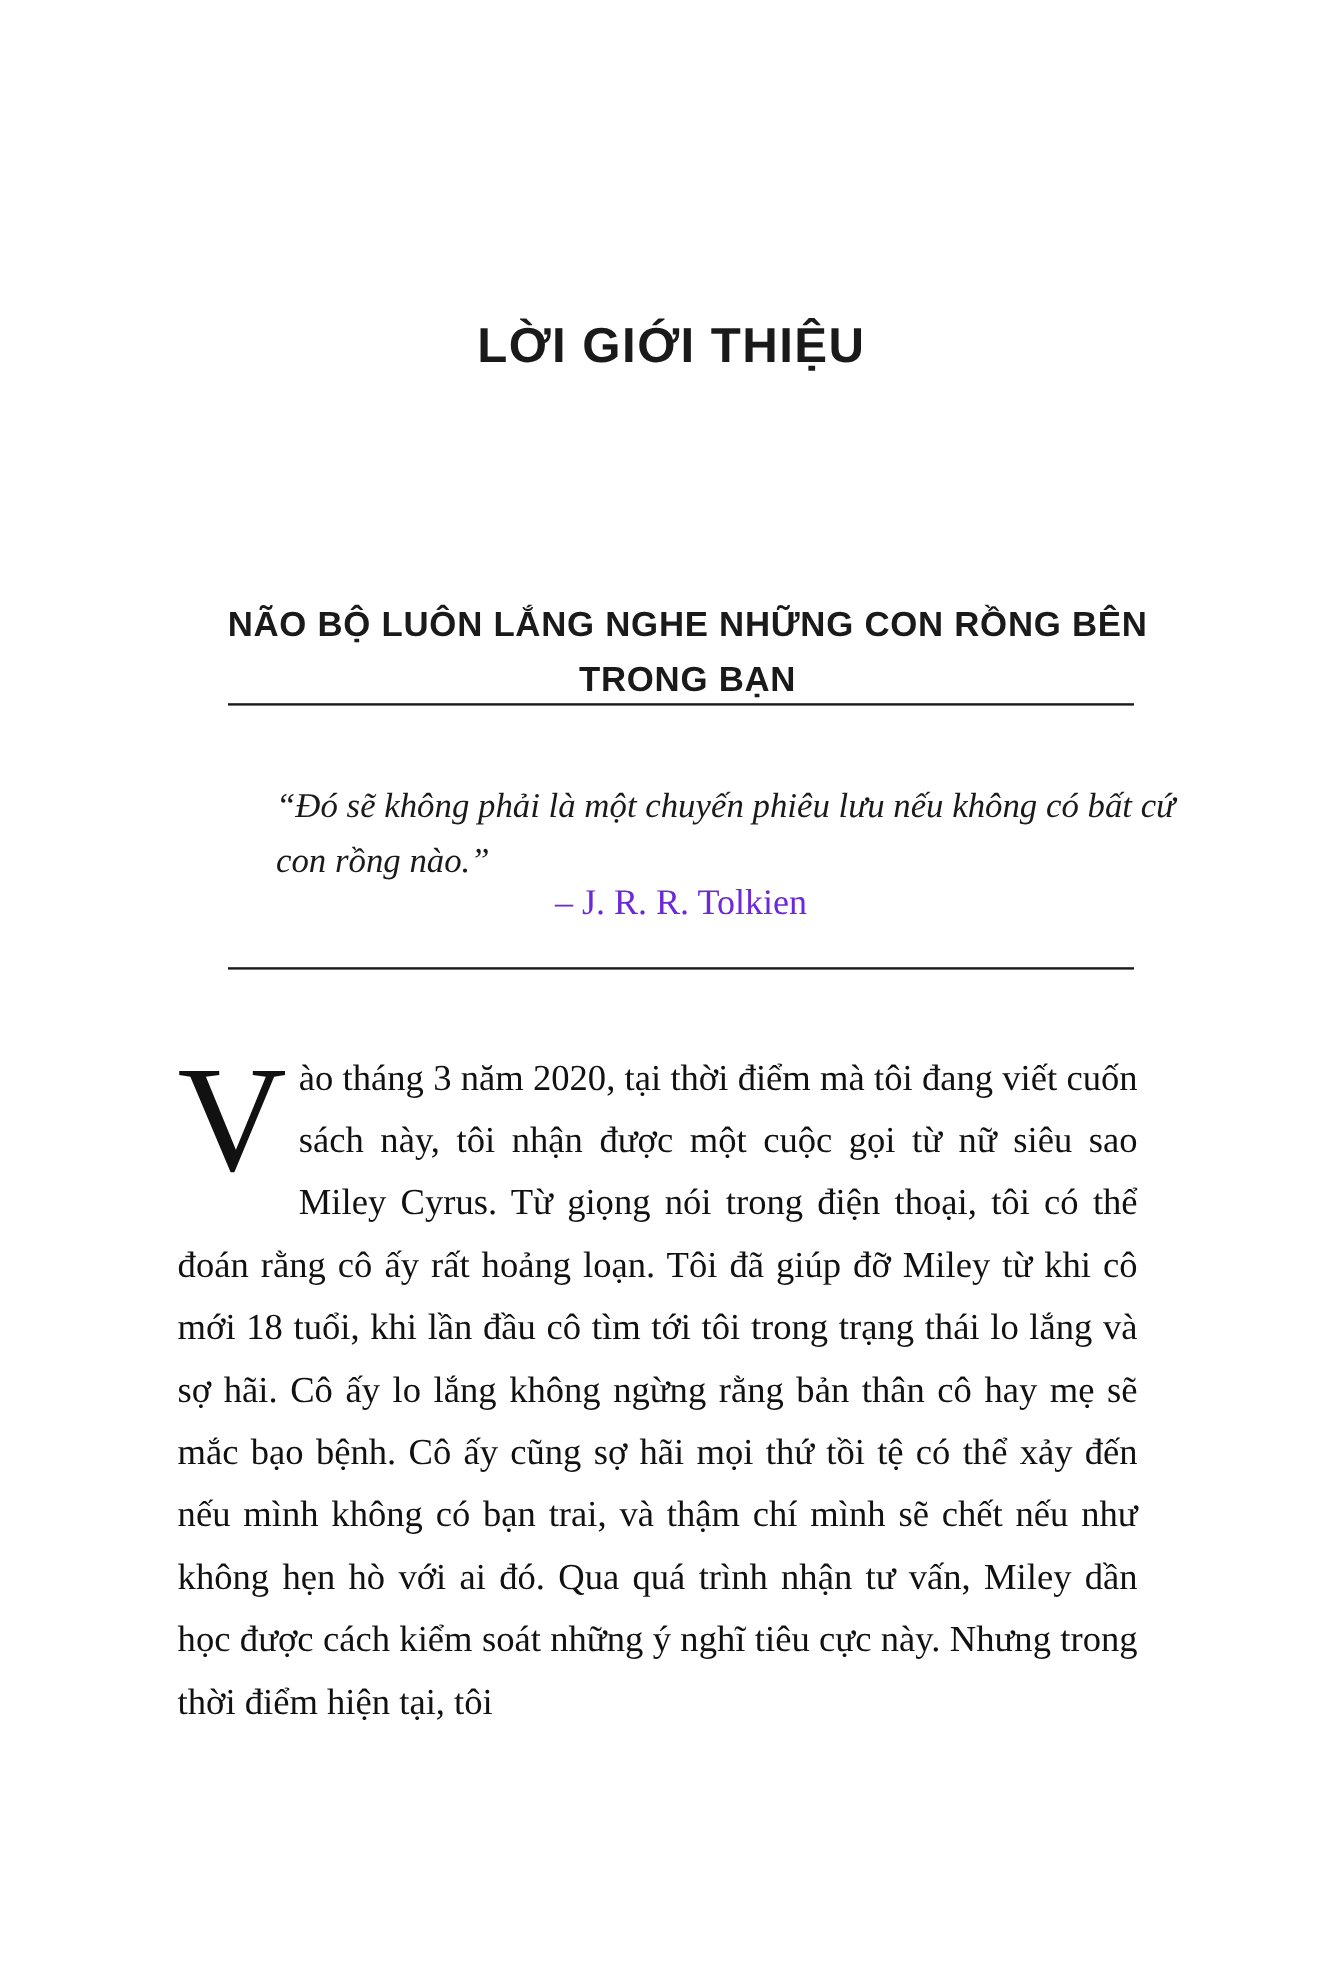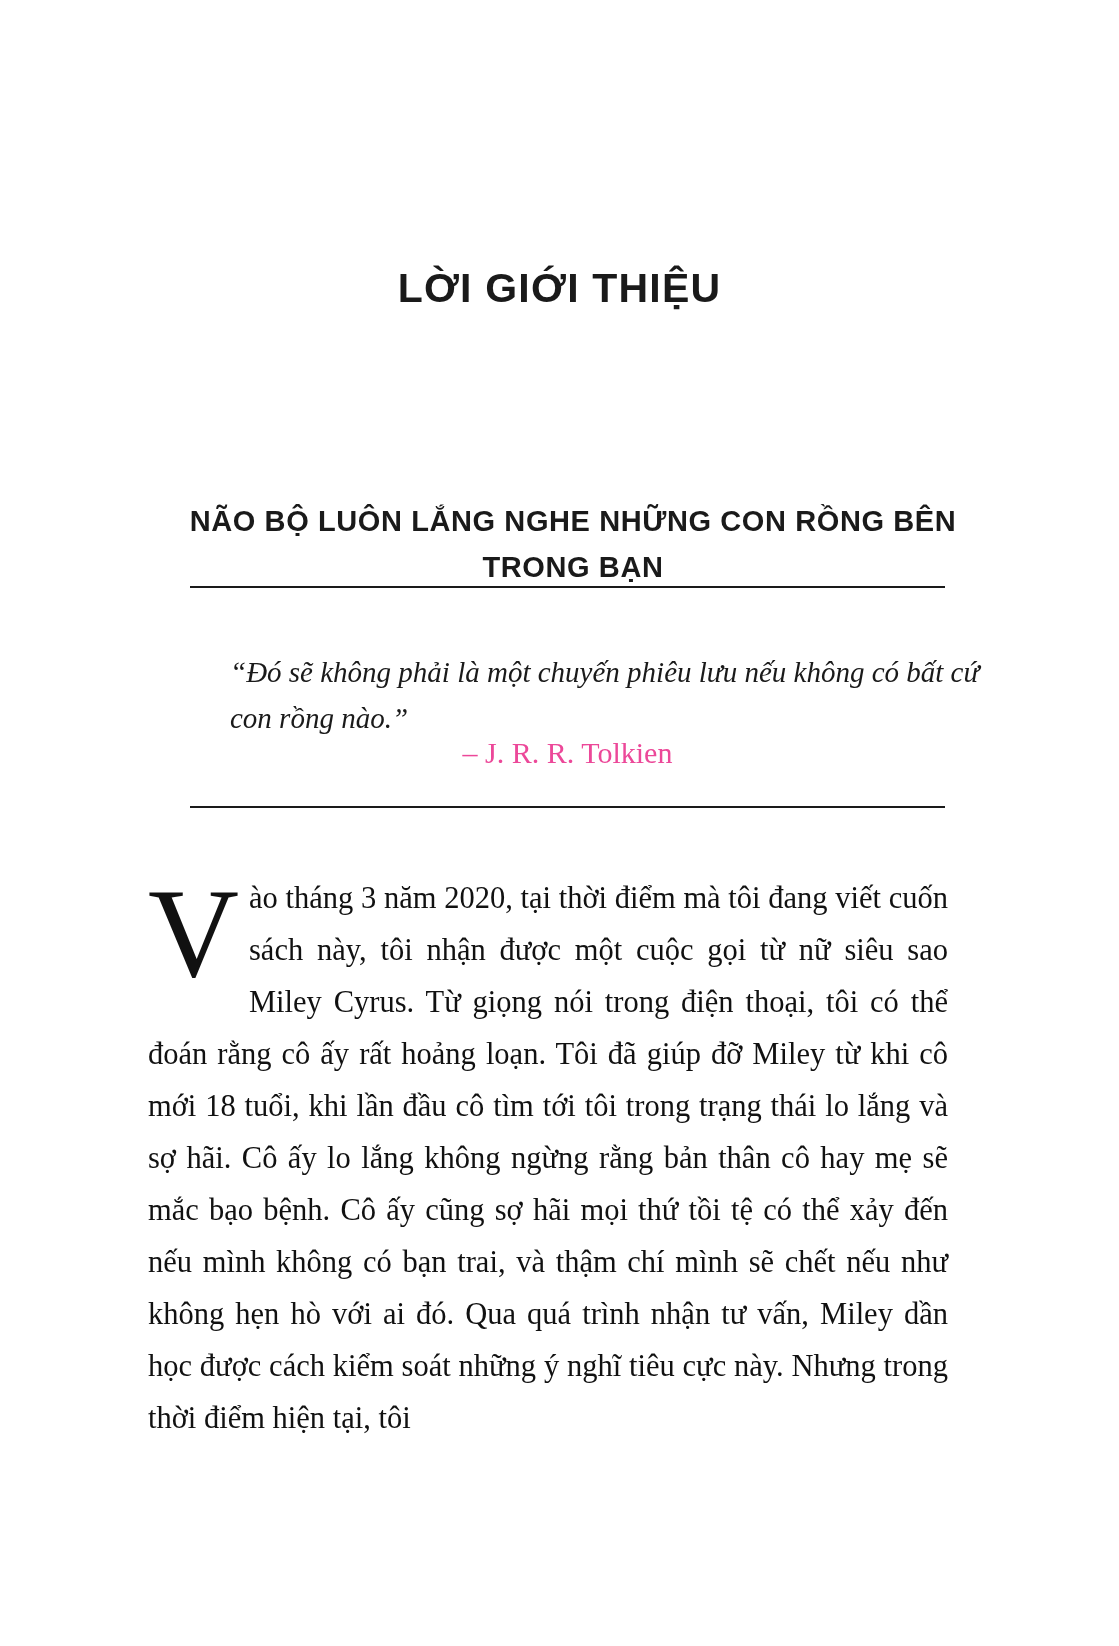--- a/index.html
+++ b/index.html
@@ -73,21 +73,21 @@
     color: #1a1a1a;
   }
   .quote-attrib {
     position: absolute;
     top: 736px;
     left: 190px;
     width: 755px;
     text-align: center;
     font-family: "Liberation Serif", serif;
     font-size: 30px;
-    color: #ec4899;
+    color: #6d28d9;
   }
 
   
   .body-copy {
     position: absolute;
     top: 872px;
     left: 148px;
     width: 800px;
     font-family: "Liberation Serif", serif;
     font-size: 30.5px;

